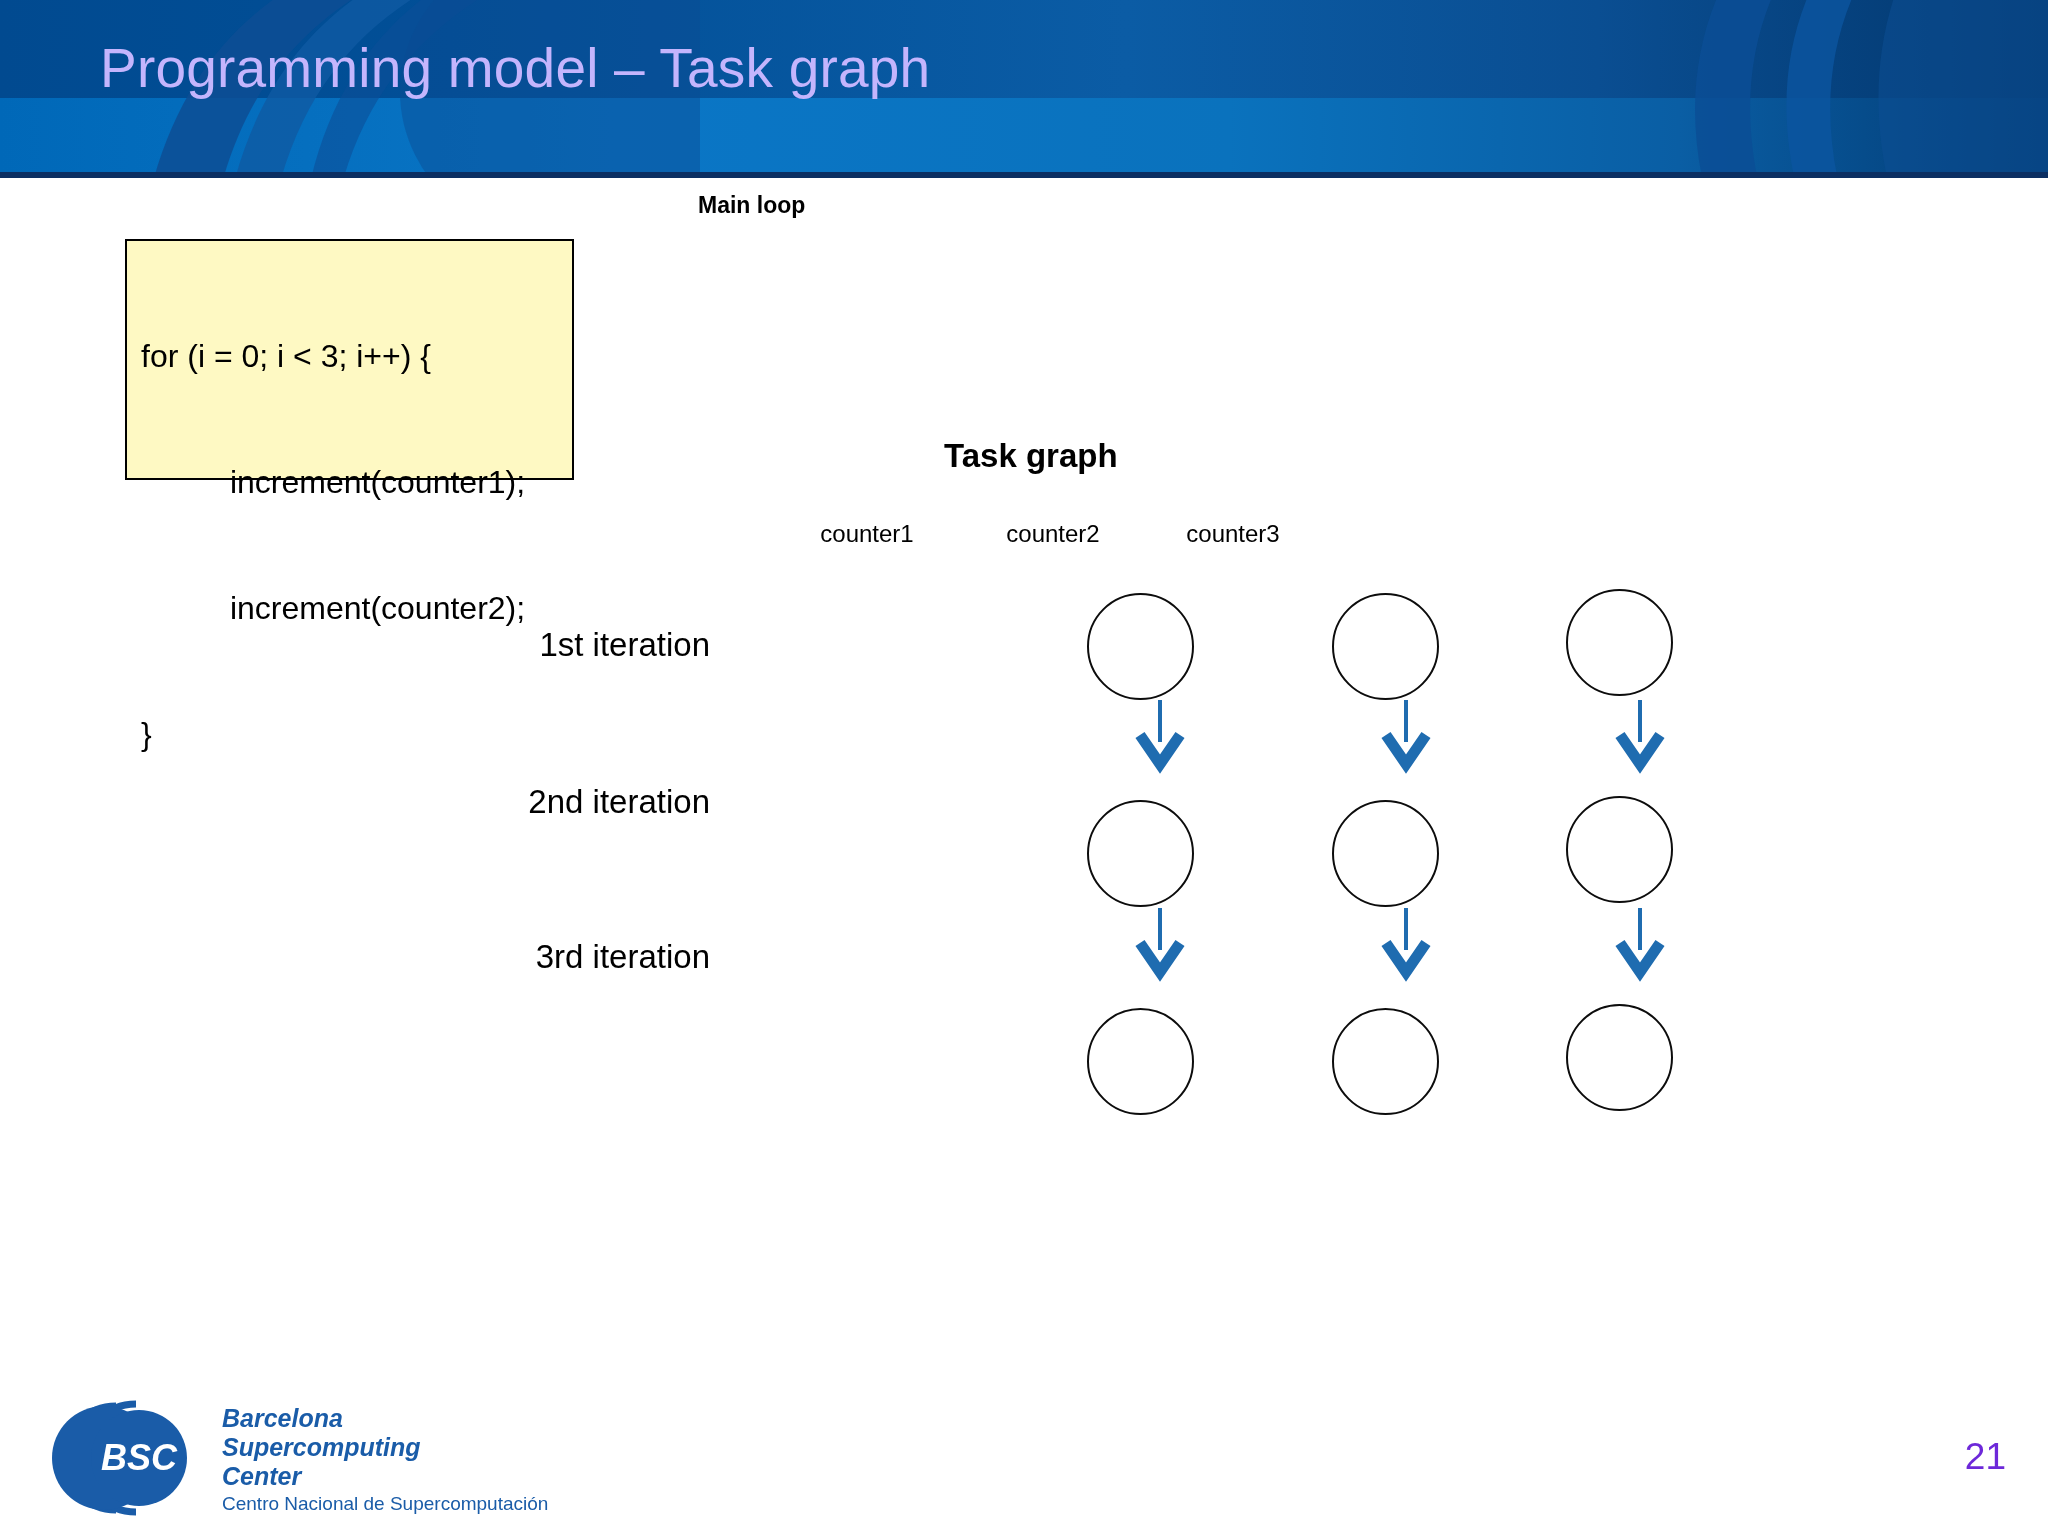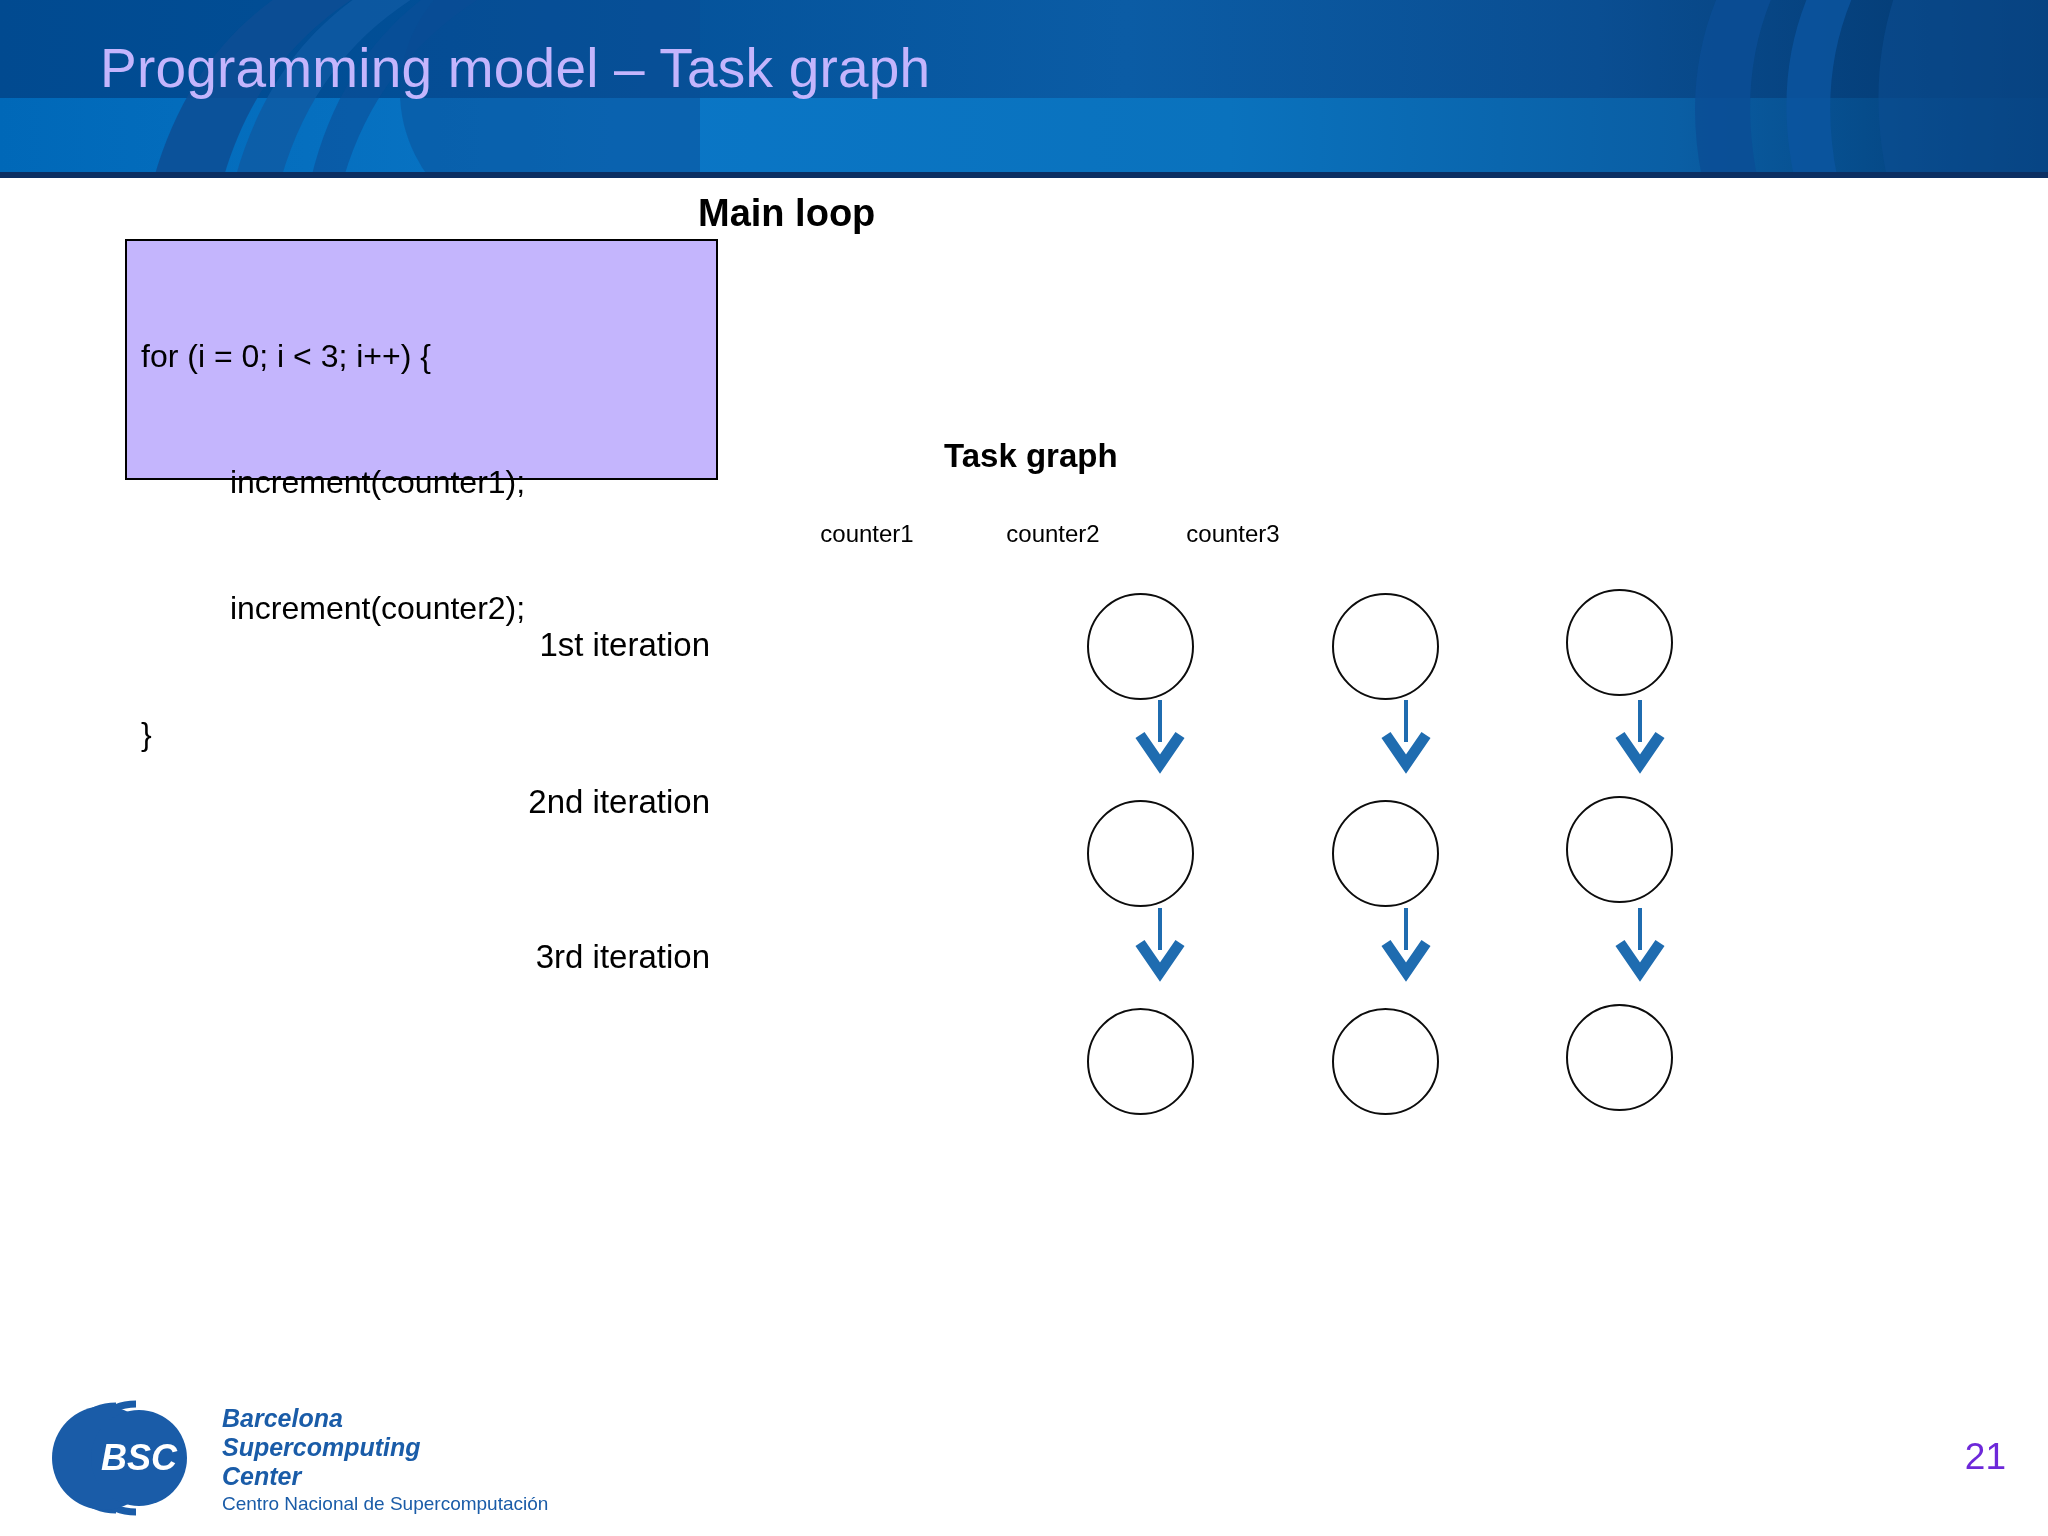--- a/index.html
+++ b/index.html
@@ -61,43 +61,43 @@
     letter-spacing: 0.2px;
     white-space: nowrap;
     font-weight: normal;
   }
 
   
   .heading-main-loop {
     position: absolute;
     left: 698px;
     top: 192px;
-    font-size: 38px;
+    font-size: 23px;
     font-weight: bold;
     white-space: nowrap;
   }
   .heading-task-graph {
     position: absolute;
     left: 944px;
     top: 437px;
     font-size: 33px;
     font-weight: bold;
     white-space: nowrap;
   }
 
   
   .code-box {
     position: absolute;
     left: 125px;
     top: 239px;
-    width: 593px;
+    width: 449px;
     height: 241px;
     border: 2px solid #000000;
     box-sizing: border-box;
-    background: #c4b5fd;
+    background: #fef9c3;
   }
   .code-lines {
     position: absolute;
     left: 14px;
     top: 10px;
     font-size: 32px;
     line-height: 42px;
     white-space: pre;
   }
   .code-line { white-space: pre; }

